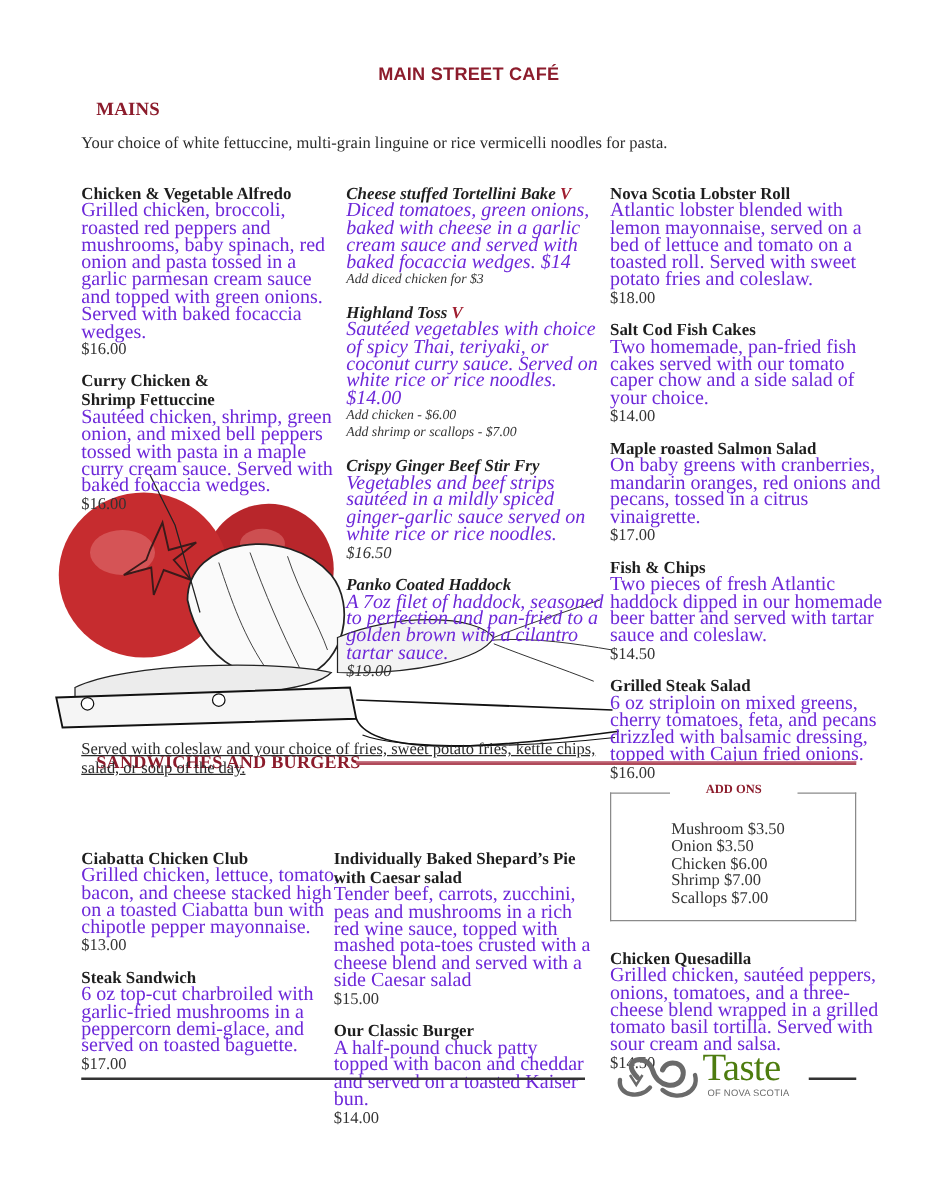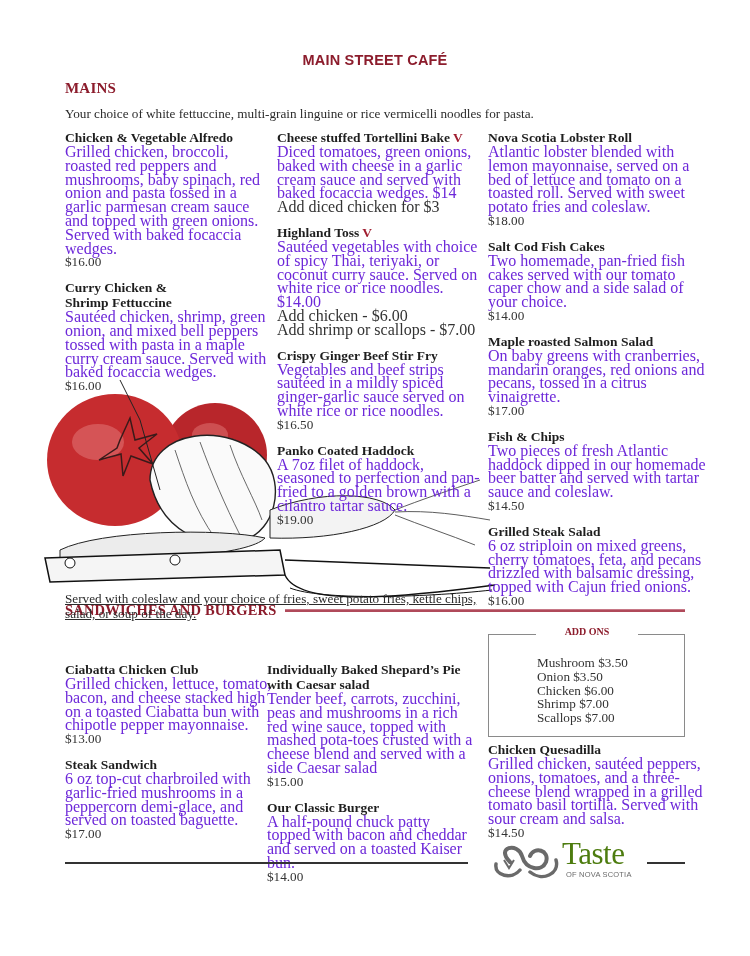--- a/index.html
+++ b/index.html
@@ -3,29 +3,29 @@
 <meta charset="utf-8">
 <style>
   * { margin:0; padding:0; box-sizing:border-box; }
   html, body { width:750px; height:956px; background:#ffffff; overflow:hidden; }
   body { position:relative; font-family:"Liberation Serif","DejaVu Serif",serif; color:#2b2b2b; }
   .page { position:absolute; left:0; top:0; width:694px; height:956px; }
   .title { position:absolute; left:0; width:750px; top:52px; text-align:center;
            font-family:"Liberation Sans","DejaVu Sans",sans-serif; font-weight:bold;
            font-size:14.5px; color:#8c1c2c; letter-spacing:0.2px; }
   .section-head { position:absolute; font-family:"Liberation Serif",serif; font-weight:bold;
-           color:#8c1c2c; font-size:15px; letter-spacing:0.2px; }
+           color:#8c1c2c; font-size:15px; letter-spacing:0.2px;margin-left:12px; }
   .intro { position:absolute; font-size:13.2px; line-height:15px; color:#2b2b2b; }
-  .col { position:absolute; width:215px; }
+  .col { position:absolute; width:215px;margin-top:17px; }
   .item { margin-bottom:11px; }
   .item-name { font-weight:bold; font-size:13.5px; line-height:15px; color:#1e1e1e; }
   .veg { color:#a01e30; font-weight:bold; }
   .item-desc { font-size:16px; line-height:13.8px; color:#6d28d9; }
   .item-price { font-size:13.2px; line-height:13.8px; color:#333; }
-  .item-extra { font-size:16px; line-height:13.8px; color:#333; }
+  .item-extra { font-size:11px; line-height:13.8px; color:#333; }
   .red-rule { position:absolute; height:3px; background:#b04a5a; border-top:1px solid #c77886; }
   .black-rule { position:absolute; height:2px; background:#333; }
   .addons-box { position:absolute; left:488px; top:634px; width:197px; height:103px;
            border:1px solid #8a8a8a; border-top:none; }
   .addons-topline-l { position:absolute; left:488px; top:634px; width:48px; height:1px; background:#8a8a8a; }
   .addons-topline-r { position:absolute; left:638px; top:634px; width:47px; height:1px; background:#8a8a8a; }
   .addons-title { position:absolute; left:536px; top:626px; width:102px; text-align:center;
            font-weight:bold; color:#8c1c2c; font-size:10px; }
   .addons-list { position:absolute; left:537px; top:656px; font-size:13.2px; line-height:13.8px; color:#333; }
   .illus { position:absolute; left:0; top:380px; width:500px; height:230px; }
@@ -76,21 +76,21 @@
       <div class="item-desc">Grilled chicken, broccoli, roasted red peppers and mushrooms, baby spinach, red onion and pasta tossed in a garlic parmesan cream sauce and topped with green onions. Served with baked focaccia wedges.</div>
       <div class="item-price">$16.00</div>
     </div>
     <div class="item">
       <div class="item-name" style="width:130px;">Curry Chicken &amp; Shrimp Fettuccine</div>
       <div class="item-desc">Sautéed chicken, shrimp, green onion, and mixed bell peppers tossed with pasta in a maple curry cream sauce. Served with baked focaccia wedges.</div>
       <div class="item-price">$16.00</div>
     </div>
   </div>
 
-  <div class="col" style="left:277px;top:130px;width:208px;">
+  <div class="col" style="left:277px;top:130px;width:208px;font-style:italic;">
     <div class="item">
       <div class="item-name"><span>Cheese stuffed Tortellini Bake</span> <span class="veg">V</span></div>
       <div class="item-desc">Diced tomatoes, green onions, baked with cheese in a garlic cream sauce and served with baked focaccia wedges. $14</div>
       <div class="item-extra">Add diced chicken for $3</div>
     </div>
     <div class="item">
       <div class="item-name"><span>Highland Toss</span> <span class="veg">V</span></div>
       <div class="item-desc">Sautéed vegetables with choice of spicy Thai, teriyaki, or coconut curry sauce. Served on white rice or rice noodles. $14.00</div>
       <div class="item-extra">Add chicken - $6.00</div>
       <div class="item-extra">Add shrimp or scallops - $7.00</div>

